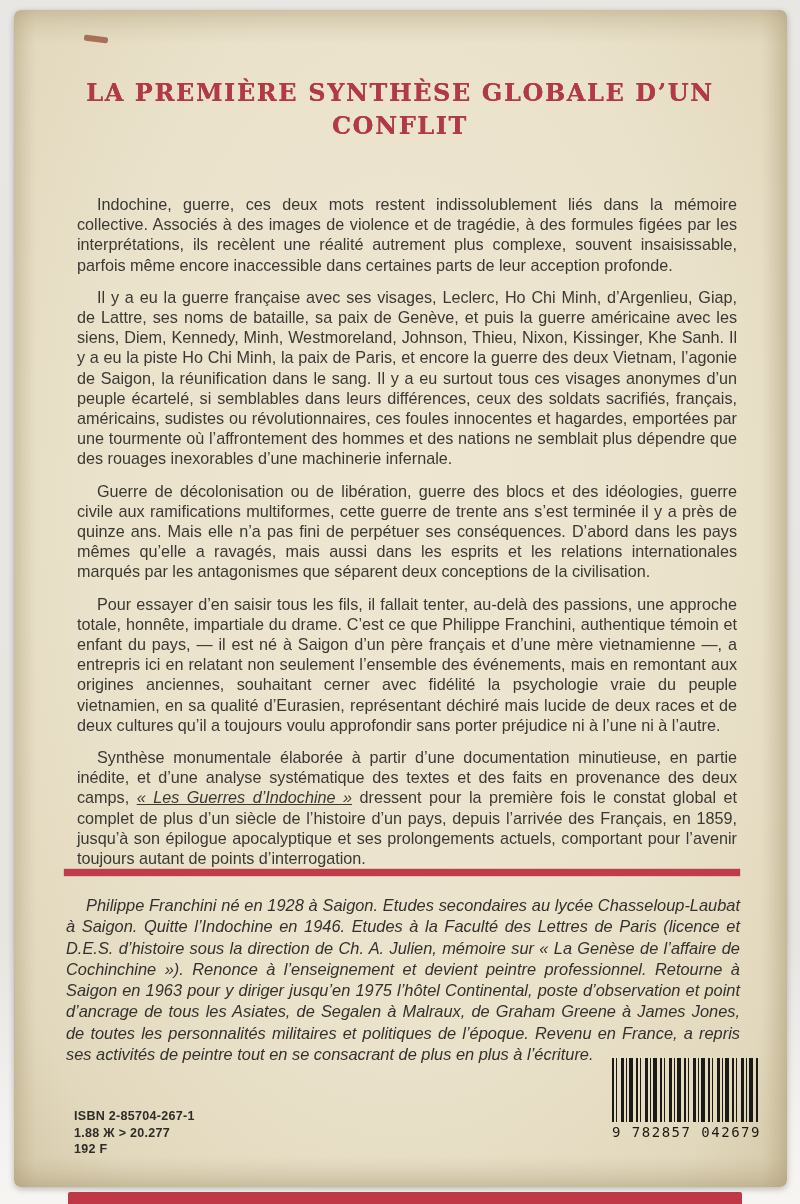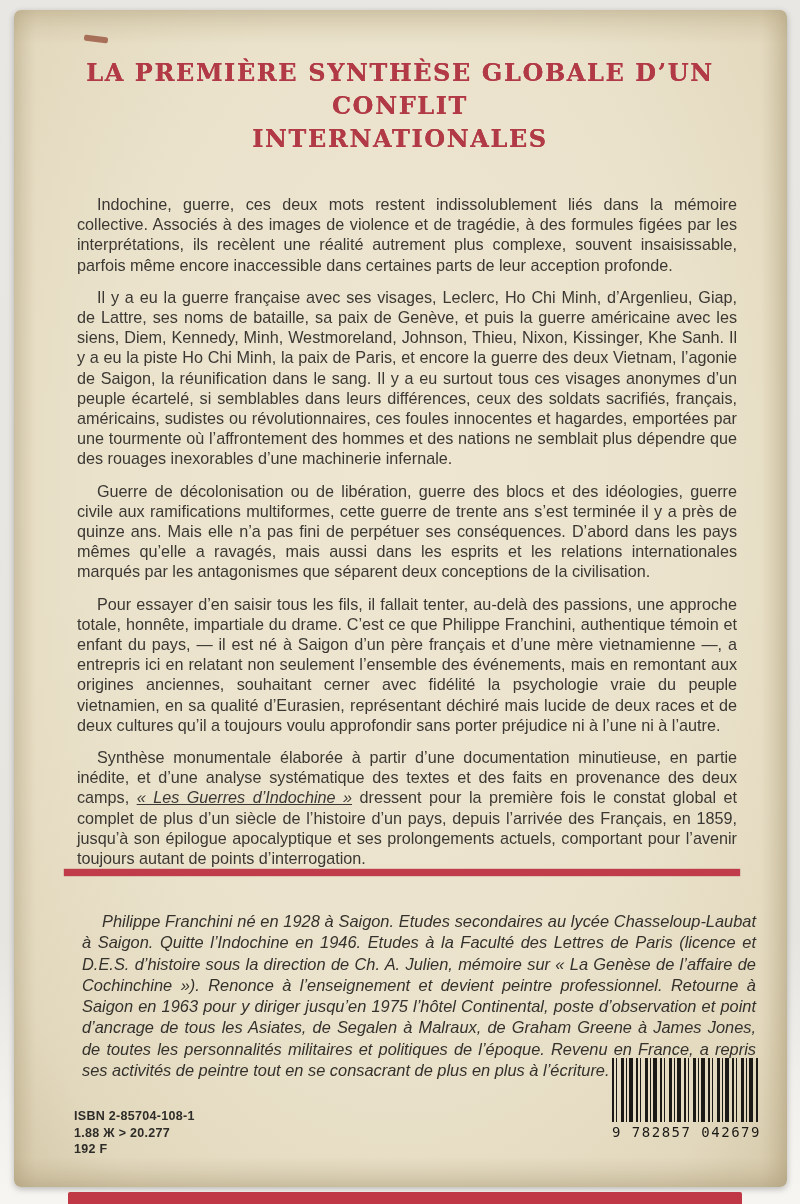--- a/index.html
+++ b/index.html
@@ -17,40 +17,40 @@
       linear-gradient(90deg,rgba(185,170,135,.38) 0,rgba(185,170,135,0) 22px),
       linear-gradient(0deg,rgba(180,165,130,.42) 0,rgba(180,165,130,0) 30px),
       radial-gradient(ellipse at 50% 42%,#eee6d1 0%,#eae2cb 55%,#e2d8bd 85%,#d3c7a7 100%);
     box-shadow:0 2px 6px rgba(0,0,0,.25), inset 0 0 18px rgba(120,100,60,.18);
   }
   .corner-mark{
     position:absolute;left:70px;top:26px;width:24px;height:6px;
     background:#99553f;border-radius:2px;transform:rotate(7deg);opacity:.8;
   }
   .headline{
-    position:absolute;left:40px;right:40px;top:56px;text-align:center;
+    position:absolute;left:40px;right:40px;top:76px;text-align:center;
     font-family:"DejaVu Serif",serif;font-weight:700;
     font-size:24px;line-height:33px;letter-spacing:1.6px;
     color:#b13a46;text-shadow:0 0 .6px #b13a46;
   }
   .synopsis{
     position:absolute;left:77px;width:661px;top:194px;
     color:#3b3833;font-size:16.2px;line-height:20.2px;
     text-align:justify;
   }
   .synopsis p{margin:0 1px 12px 0;text-indent:20px;}
   .book-title-inline{font-style:italic;text-decoration:underline;}
   .divider{
     position:absolute;left:64px;width:676px;top:869px;height:7px;
     background:#c13c4b;box-shadow:0 0 1px #a83340;
   }
   .bio{
     position:absolute;left:66px;width:674px;top:895px;
     color:#34312c;font-style:italic;font-size:16.4px;line-height:21.3px;
-    text-align:justify;text-indent:20px;margin:16px;
+    text-align:justify;text-indent:20px;margin:0;
   }
   .footer-codes{
     position:absolute;left:74px;top:1108px;
     color:#2e2c28;font-size:12.5px;font-weight:700;line-height:16.5px;
     letter-spacing:.3px;
   }
   .barcode{
     position:absolute;left:612px;top:1058px;width:146px;height:86px;
   }
   .barcode-bars{
@@ -75,37 +75,36 @@
 </style>
 </head>
 <body>
 
 <div class="book">
   <div class="corner-mark"></div>
 </div>
 
 <div class="headline">
   <div>LA PREMIÈRE SYNTHÈSE GLOBALE D’UN CONFLIT</div>
-  <div>INTERNATIONALES</div>
 </div>
 
 <div class="synopsis">
   <p>Indochine, guerre, ces deux mots restent indissolublement liés dans la mémoire collective. Associés à des images de violence et de tragédie, à des formules figées par les interprétations, ils recèlent une réalité autrement plus complexe, souvent insaisissable, parfois même encore inaccessible dans certaines parts de leur acception profonde.</p>
   <p>Il y a eu la guerre française avec ses visages, Leclerc, Ho Chi Minh, d’Argenlieu, Giap, de Lattre, ses noms de bataille, sa paix de Genève, et puis la guerre américaine avec les siens, Diem, Kennedy, Minh, Westmoreland, Johnson, Thieu, Nixon, Kissinger, Khe Sanh. Il y a eu la piste Ho Chi Minh, la paix de Paris, et encore la guerre des deux Vietnam, l’agonie de Saigon, la réunification dans le sang. Il y a eu surtout tous ces visages anonymes d’un peuple écartelé, si semblables dans leurs différences, ceux des soldats sacrifiés, français, américains, sudistes ou révolutionnaires, ces foules innocentes et hagardes, emportées par une tourmente où l’affrontement des hommes et des nations ne semblait plus dépendre que des rouages inexorables d’une machinerie infernale.</p>
   <p>Guerre de décolonisation ou de libération, guerre des blocs et des idéologies, guerre civile aux ramifications multiformes, cette guerre de trente ans s’est terminée il y a près de quinze ans. Mais elle n’a pas fini de perpétuer ses conséquences. D’abord dans les pays mêmes qu’elle a ravagés, mais aussi dans les esprits et les relations internationales marqués par les antagonismes que séparent deux conceptions de la civilisation.</p>
   <p>Pour essayer d’en saisir tous les fils, il fallait tenter, au-delà des passions, une approche totale, honnête, impartiale du drame. C’est ce que Philippe Franchini, authentique témoin et enfant du pays, — il est né à Saigon d’un père français et d’une mère vietnamienne —, a entrepris ici en relatant non seulement l’ensemble des événements, mais en remontant aux origines anciennes, souhaitant cerner avec fidélité la psychologie vraie du peuple vietnamien, en sa qualité d’Eurasien, représentant déchiré mais lucide de deux races et de deux cultures qu’il a toujours voulu approfondir sans porter préjudice ni à l’une ni à l’autre.</p>
   <p><span>Synthèse monumentale élaborée à partir d’une documentation minutieuse, en partie inédite, et d’une analyse systématique des textes et des faits en provenance des deux camps, </span><span class="book-title-inline">« Les Guerres d’Indochine »</span><span> dressent pour la première fois le constat global et complet de plus d’un siècle de l’histoire d’un pays, depuis l’arrivée des Français, en 1859, jusqu’à son épilogue apocalyptique et ses prolongements actuels, comportant pour l’avenir toujours autant de points d’interrogation.</span></p>
 </div>
 
 <div class="divider"></div>
 
 <p class="bio">Philippe Franchini né en 1928 à Saigon. Etudes secondaires au lycée Chasseloup-Laubat à Saigon. Quitte l’Indochine en 1946. Etudes à la Faculté des Lettres de Paris (licence et D.E.S. d’histoire sous la direction de Ch. A. Julien, mémoire sur « La Genèse de l’affaire de Cochinchine »). Renonce à l’enseignement et devient peintre professionnel. Retourne à Saigon en 1963 pour y diriger jusqu’en 1975 l’hôtel Continental, poste d’observation et point d’ancrage de tous les Asiates, de Segalen à Malraux, de Graham Greene à James Jones, de toutes les personnalités militaires et politiques de l’époque. Revenu en France, a repris ses activités de peintre tout en se consacrant de plus en plus à l’écriture.</p>
 
 <div class="footer-codes">
-  <div>ISBN 2-85704-108-1</div>
+  <div>ISBN 2-85704-267-1</div>
   <div>1.88 Ж &gt; 20.277</div>
   <div>192 F</div>
 </div>
 
 <div class="barcode">
   <div class="barcode-bars"></div>
   <div class="barcode-digits">9 782857 042679</div>
 </div>
 
 <div class="red-strip"></div>

